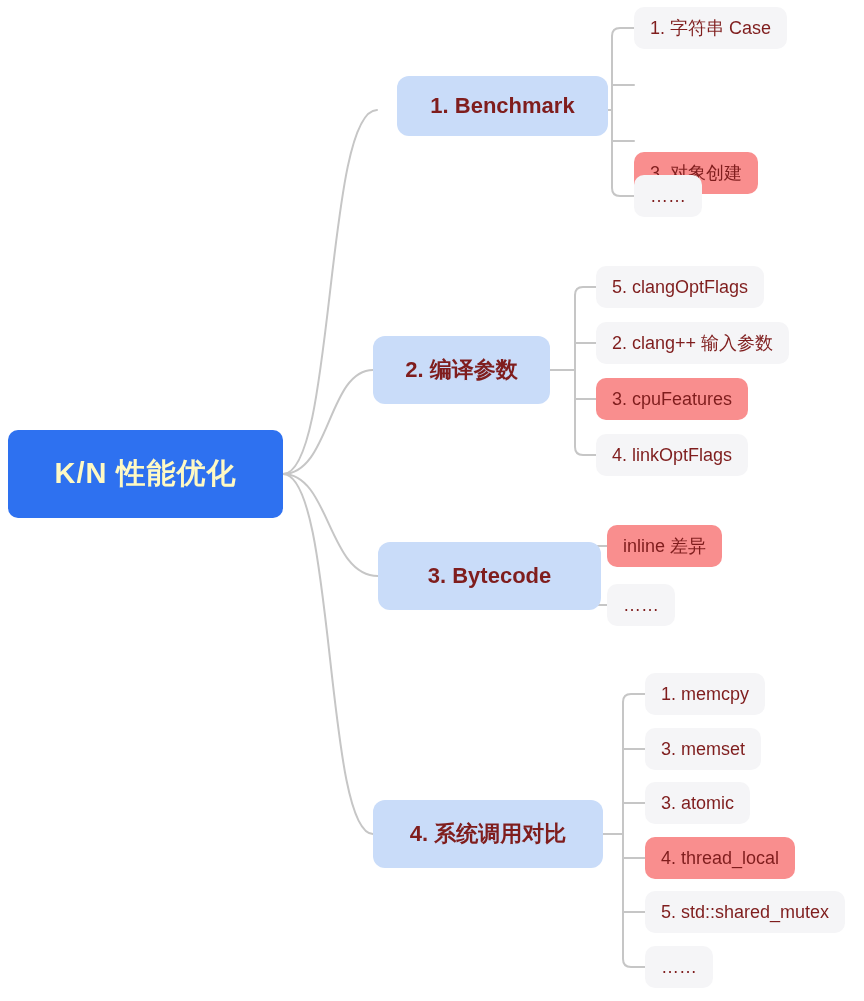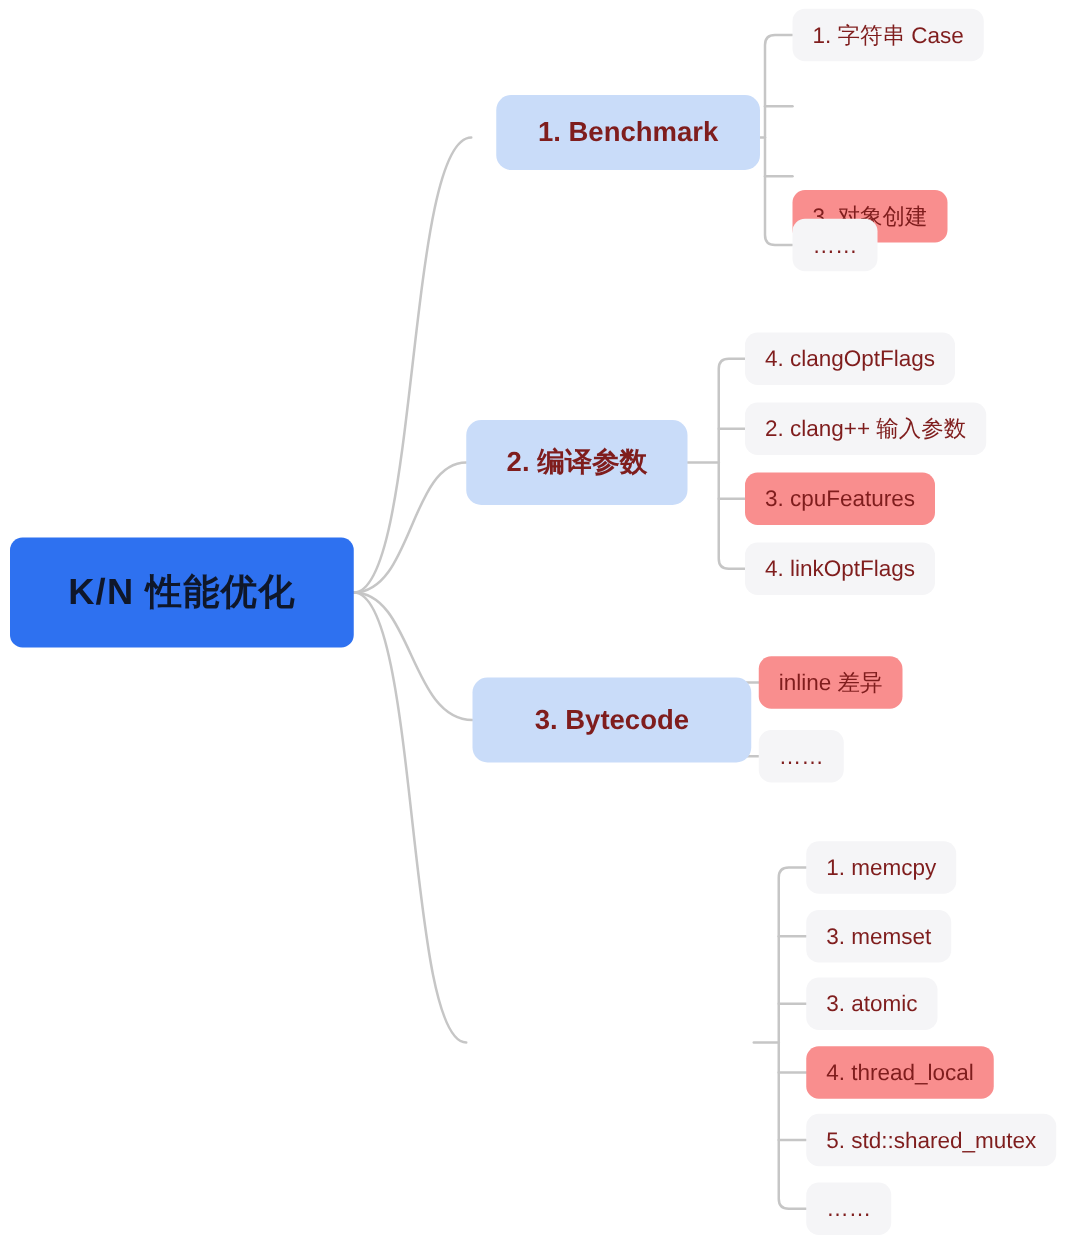--- a/index.html
+++ b/index.html
@@ -30,21 +30,21 @@
     position: absolute;
     display: flex;
     align-items: center;
     justify-content: center;
     box-sizing: border-box;
     white-space: nowrap;
     color: #7f1d1d;
   }
   .node.root {
     background: #2e71f0;
-    color: #0f172a;
+    color: #fef9c3;
     font-size: 29px;
     font-weight: bold;
     border-radius: 10px;
     letter-spacing: 1px;
   }
   .node.branch {
     background: #c9dcf9;
     font-size: 22px;
     font-weight: bold;
     border-radius: 12px;
@@ -93,26 +93,27 @@
     <path d="M 623,803 H 645"></path>
     <path d="M 623,858 H 645"></path>
     <path d="M 623,912 H 645"></path>
   </svg>
 
   <div class="node root" style="left:8px; top:430px; width:275px; height:88px;">K/N 性能优化</div>
 
   <div class="node branch" style="left:377px; top:76px; width:211px; height:60px;margin-left:20px;">1. Benchmark</div>
   <div class="node branch" style="left:373px; top:336px; width:177px; height:68px;">2. 编译参数</div>
   <div class="node branch" style="left:378px; top:542px; width:223px; height:68px;">3. Bytecode</div>
+  <div class="node branch" style="left:373px; top:800px; width:230px; height:68px;">4. 系统调用对比</div>
 
   <div class="node leaf" style="left:634px; top:7px;">1. 字符串 Case</div>
   <div class="node leaf highlight" style="left:634px; top:120px;margin-top:32px;">3. 对象创建</div>
   <div class="node leaf" style="left:634px; top:175px;">……</div>
 
-  <div class="node leaf" style="left:596px; top:266px;">4. clangOptFlags</div>
+  <div class="node leaf" style="left:596px; top:266px;">5. clangOptFlags</div>
   <div class="node leaf" style="left:596px; top:322px;">2. clang++ 输入参数</div>
   <div class="node leaf highlight" style="left:596px; top:378px;">3. cpuFeatures</div>
   <div class="node leaf" style="left:596px; top:434px;">4. linkOptFlags</div>
 
   <div class="node leaf highlight" style="left:607px; top:525px;">inline 差异</div>
   <div class="node leaf" style="left:607px; top:584px;">……</div>
 
   <div class="node leaf" style="left:645px; top:673px;">1. memcpy</div>
   <div class="node leaf" style="left:645px; top:728px;">3. memset</div>
   <div class="node leaf" style="left:645px; top:782px;">3. atomic</div>

